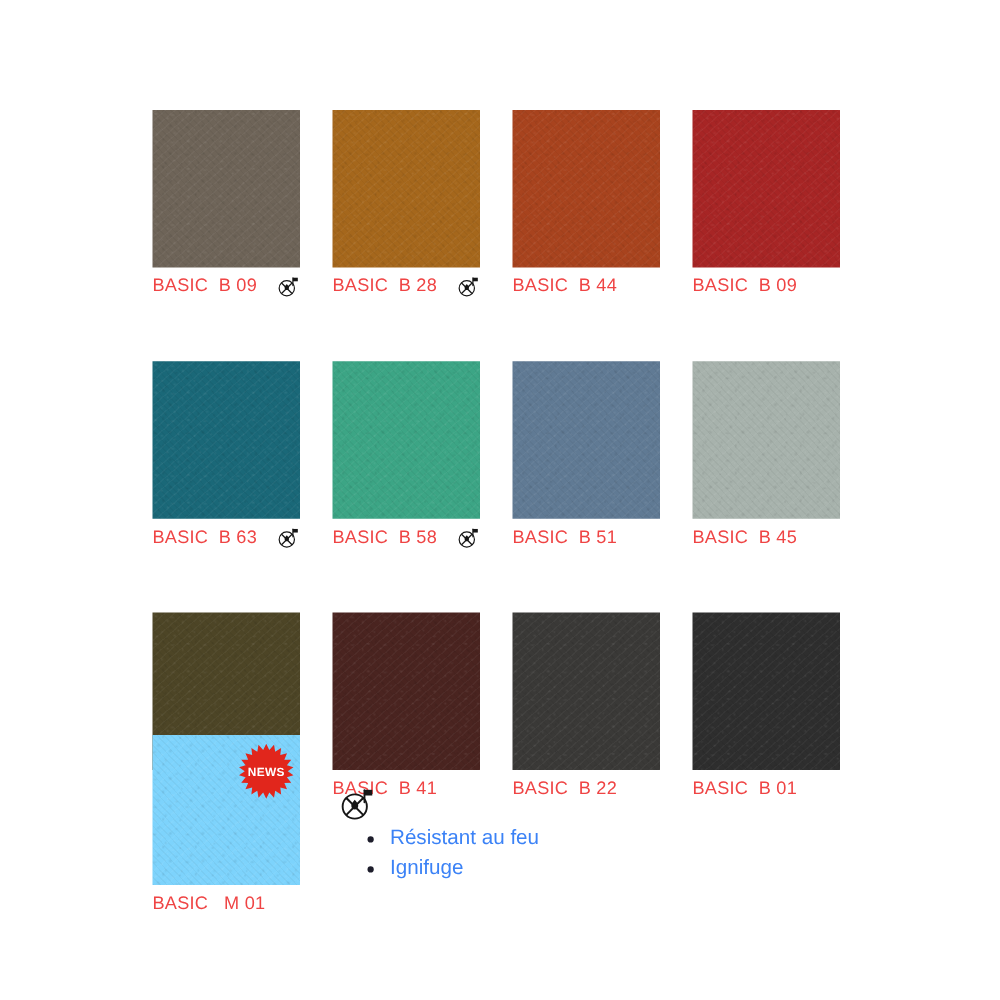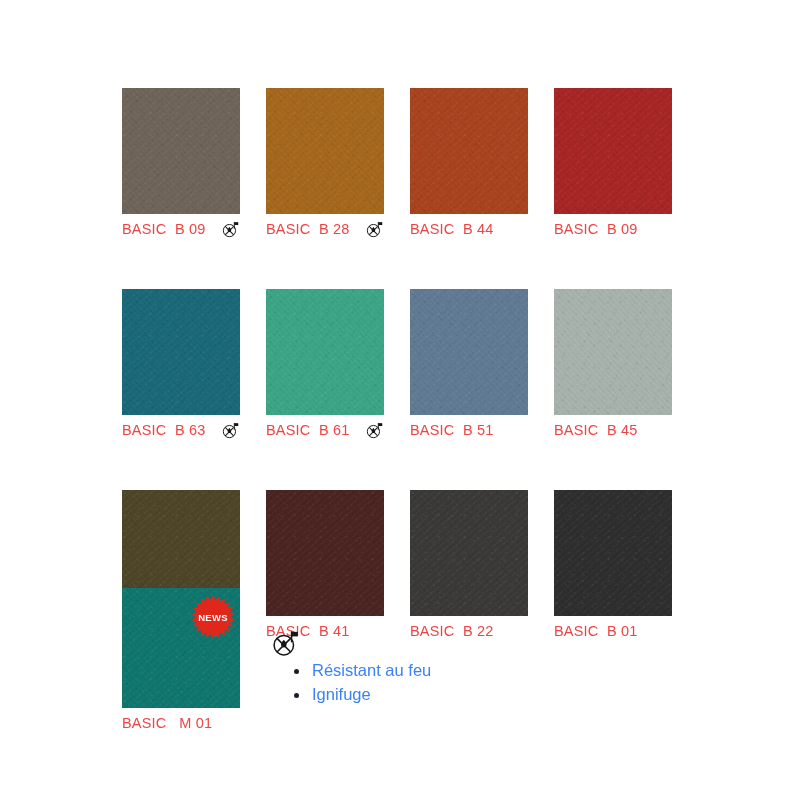--- a/index.html
+++ b/index.html
@@ -224,21 +224,21 @@
               <line x1="21.5" y1="10.5" x2="6.5" y2="25.5" stroke="#161616" stroke-width="1.9" stroke-linecap="round"></line>
               <line x1="23.2" y1="2.5" x2="23.2" y2="14" stroke="#161616" stroke-width="1.8" stroke-linecap="round"></line>
               <rect x="23.2" y="2.2" width="7.4" height="5.4" fill="#161616"></rect>
             </svg>
           </span>
         </div>
       </div>
       <div class="swatch-cell">
         <div class="swatch-chip" style="background-color: rgb(60, 165, 133);"></div>
         <div class="swatch-caption">
-          <span class="swatch-label">BASIC  B 61</span>
+          <span class="swatch-label">BASIC  B 58</span>
           <span class="icon-slot">
             <svg class="fire-icon" viewBox="0 0 32 32" xmlns="http://www.w3.org/2000/svg">
               <circle cx="14" cy="18" r="11.5" fill="#ffffff" stroke="#161616" stroke-width="1.8"></circle>
               <path d="M14 11.5c1.6 1.9 3.3 3.6 3.3 5.7 0 2.1-1.5 3.6-3.3 3.6s-3.3-1.5-3.3-3.6c0-2.1 1.7-3.8 3.3-5.7z" fill="#161616"></path>
               <line x1="6.5" y1="10.5" x2="21.5" y2="25.5" stroke="#161616" stroke-width="1.9" stroke-linecap="round"></line>
               <line x1="21.5" y1="10.5" x2="6.5" y2="25.5" stroke="#161616" stroke-width="1.9" stroke-linecap="round"></line>
               <line x1="23.2" y1="2.5" x2="23.2" y2="14" stroke="#161616" stroke-width="1.8" stroke-linecap="round"></line>
               <rect x="23.2" y="2.2" width="7.4" height="5.4" fill="#161616"></rect>
             </svg>
           </span>
@@ -296,21 +296,21 @@
           <span class="swatch-label">BASIC  B 01</span>
           <span class="icon-slot"></span>
         </div>
       </div>
     </div>
   </div>
 
 <div id="bottom-row">
 
   <div class="swatch-cell">
-    <div class="swatch-chip" id="bottom-chip" style="background-color: #0f766e;">
+    <div class="swatch-chip" id="bottom-chip" style="background-color: #7dd3fc;">
       <div class="news-badge" id="news-badge">
           <svg viewBox="0 0 46 46" xmlns="http://www.w3.org/2000/svg">
             <polygon points="23.00,1.00 25.45,5.98 29.20,1.89 30.15,7.35 34.89,4.49 34.26,10.00 39.63,8.59 37.47,13.70 43.01,13.86 39.50,18.15 44.78,19.87 40.20,23.00 44.78,26.13 39.50,27.85 43.01,32.14 37.47,32.30 39.63,37.41 34.26,36.00 34.89,41.51 30.15,38.65 29.20,44.11 25.45,40.02 23.00,45.00 20.55,40.02 16.80,44.11 15.85,38.65 11.11,41.51 11.74,36.00 6.37,37.41 8.53,32.30 2.99,32.14 6.50,27.85 1.22,26.13 5.80,23.00 1.22,19.87 6.50,18.15 2.99,13.86 8.53,13.70 6.37,8.59 11.74,10.00 11.11,4.49 15.85,7.35 16.80,1.89 20.55,5.98" fill="#E1261C"></polygon>
             <text x="23" y="26.6" text-anchor="middle" fill="#ffffff" font-family="Liberation Sans, sans-serif" font-size="9.5" font-weight="bold" letter-spacing="0.3">NEWS</text>
           </svg>
         </div>
     </div>
     <div class="swatch-caption">
       <span class="swatch-label">BASIC   M 01</span>
     </div>

